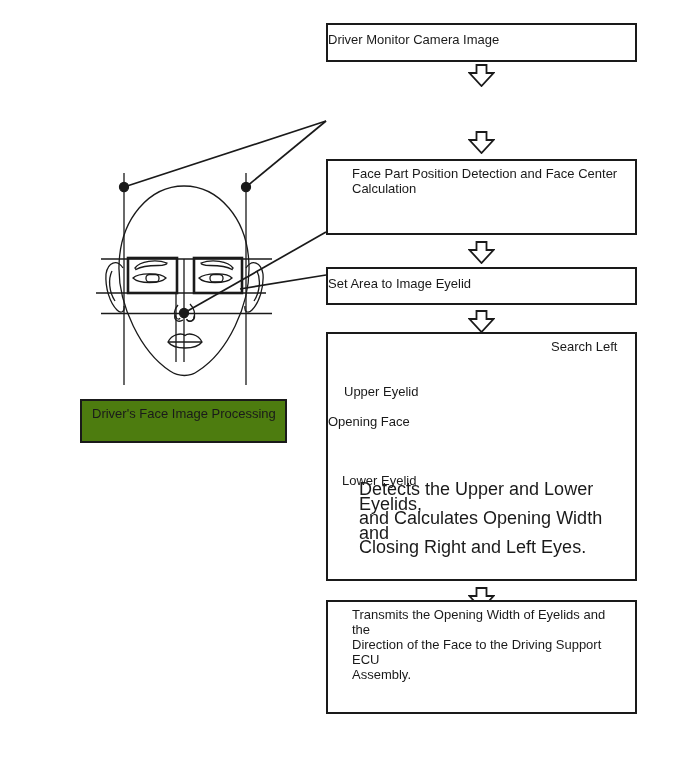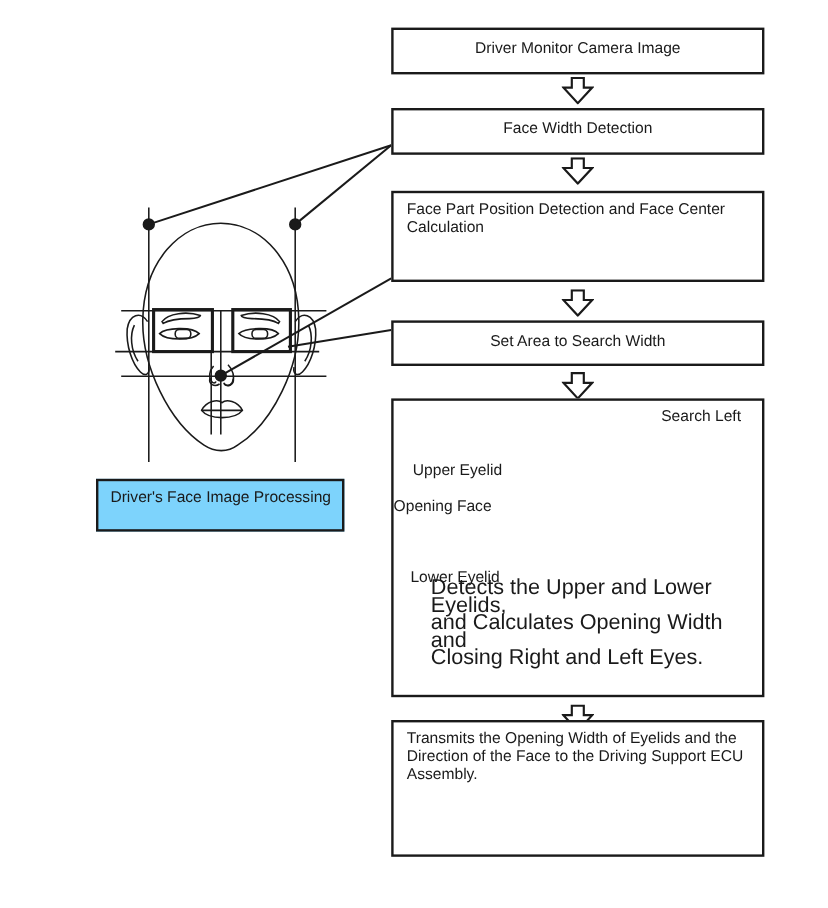--- a/index.html
+++ b/index.html
@@ -4,32 +4,32 @@
 <style>
   html,body{margin:0;padding:0;background:#fff;}
   #canvas{
     position:relative;width:690px;height:757px;background:#ffffff;
     font-family:"Liberation Sans",sans-serif;color:#1a1a1a;overflow:hidden;
   }
   .fbox{
     position:absolute;left:326px;width:311px;box-sizing:border-box;
     border:2px solid #1a1a1a;background:#fff;font-size:13px;line-height:15px;
   }
-  .fbox.center{text-align:center;padding-top:7px;}
-  .fbox.leftal{padding:5px 14px 0 11px;text-align:left;}
+  .fbox.center{padding-top:7px;}
+  .fbox.leftal{padding:5px 14px 0 24px;text-align:left;}
   .prelines{white-space:pre-line;}
   .flow-arrow{position:absolute;left:468px;width:27px;height:23px;}
   .lbl{position:absolute;font-size:13px;line-height:14px;white-space:nowrap;}
   #desc{
     position:absolute;left:359px;top:482px;width:250px;font-size:18px;
     line-height:14.5px;white-space:pre-line;
   }
   #caption-box{
     position:absolute;left:80px;top:399px;width:207px;height:44px;
-    box-sizing:border-box;border:2px solid #1a1a1a;background:#7dd3fc;
+    box-sizing:border-box;border:2px solid #1a1a1a;background:#4d7c0f;
     font-size:13px;padding:5px 0 0 10px;
   }
   #overlay{position:absolute;left:0;top:0;pointer-events:none;}
 </style>
 </head>
 <body>
 
 <div id="canvas">
 
   <svg id="overlay" width="690" height="757" viewBox="0 0 690 757">
@@ -113,34 +113,33 @@
       </g>
     </g>
   </svg>
 
   <div class="fbox center" style="top:23px;height:39px;">Driver Monitor Camera Image</div>
 
   <svg class="flow-arrow" style="top:64px;" viewBox="0 0 27 23">
     <polygon points="8.5,1 18.5,1 18.5,9 25.5,9 13.5,22 1.5,9 8.5,9" fill="#fff" stroke="#1a1a1a" stroke-width="1.8"></polygon>
   </svg>
 
-  <div class="fbox center" style="top:90px;height:39px;">Face Width Detection</div>
 
   <svg class="flow-arrow" style="top:131px;" viewBox="0 0 27 23">
     <polygon points="8.5,1 18.5,1 18.5,9 25.5,9 13.5,22 1.5,9 8.5,9" fill="#fff" stroke="#1a1a1a" stroke-width="1.8"></polygon>
   </svg>
 
   <div class="fbox leftal prelines" style="top:159px;height:76px;">Face Part Position Detection and Face Center
 Calculation</div>
 
   <svg class="flow-arrow" style="top:241px;" viewBox="0 0 27 23">
     <polygon points="8.5,1 18.5,1 18.5,9 25.5,9 13.5,22 1.5,9 8.5,9" fill="#fff" stroke="#1a1a1a" stroke-width="1.8"></polygon>
   </svg>
 
-  <div class="fbox center" style="top:267px;height:38px;">Set Area to Search Width</div>
+  <div class="fbox center" style="top:267px;height:38px;">Set Area to Image Eyelid</div>
 
   <svg class="flow-arrow" style="top:310px;" viewBox="0 0 27 23">
     <polygon points="8.5,1 18.5,1 18.5,9 25.5,9 13.5,22 1.5,9 8.5,9" fill="#fff" stroke="#1a1a1a" stroke-width="1.8"></polygon>
   </svg>
 
   <div class="fbox" style="top:332px;height:249px;"></div>
   <div class="lbl" style="left:551px;top:340px;">Search Left</div>
   <div class="lbl" style="left:344px;top:385px;text-align:right;">Upper Eyelid</div>
   <div class="lbl" style="left:328px;top:415px;">Opening Face</div>
   <div class="lbl" style="left:342px;top:455px;margin-top:19px;">Lower Eyelid</div>

